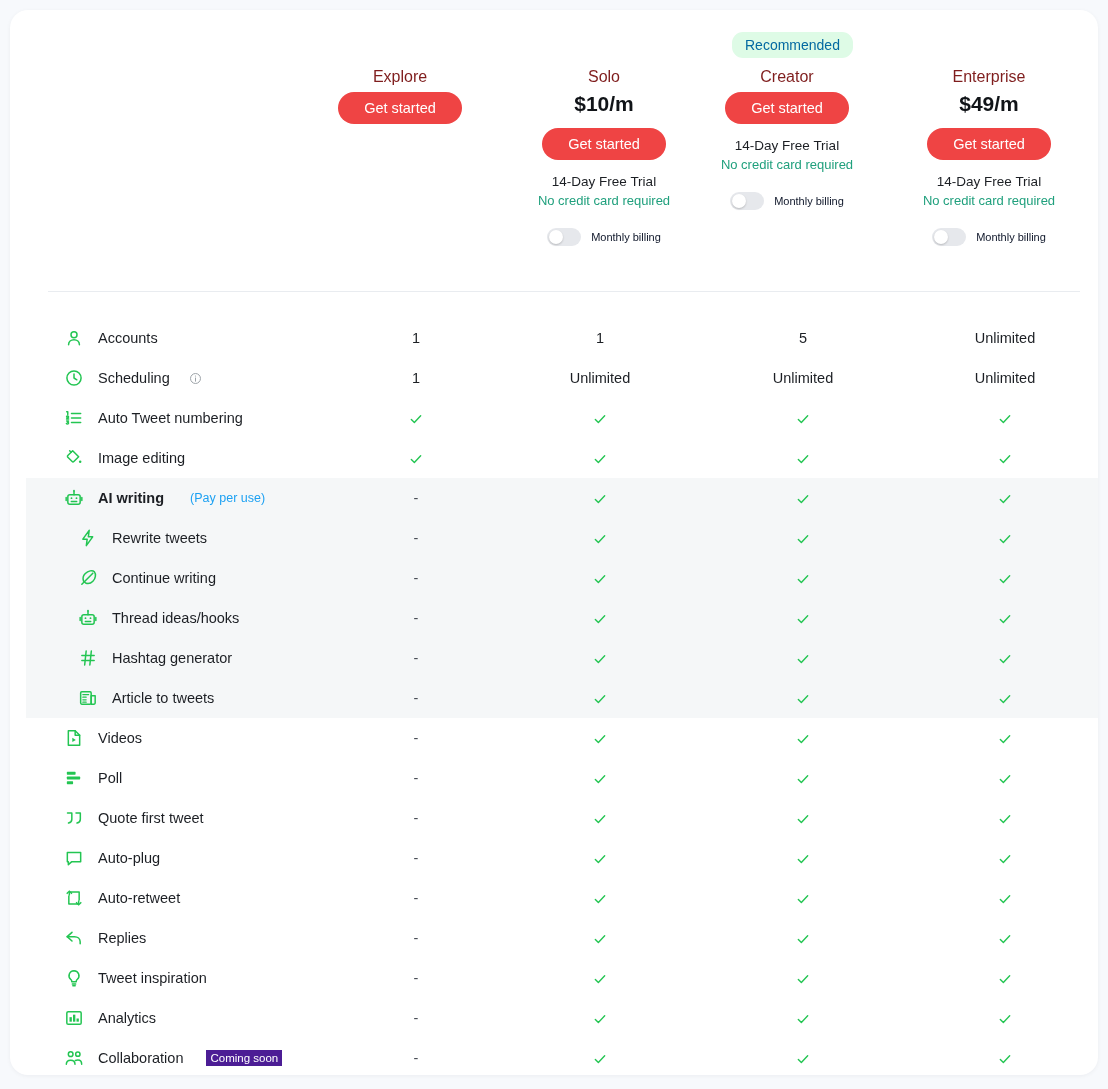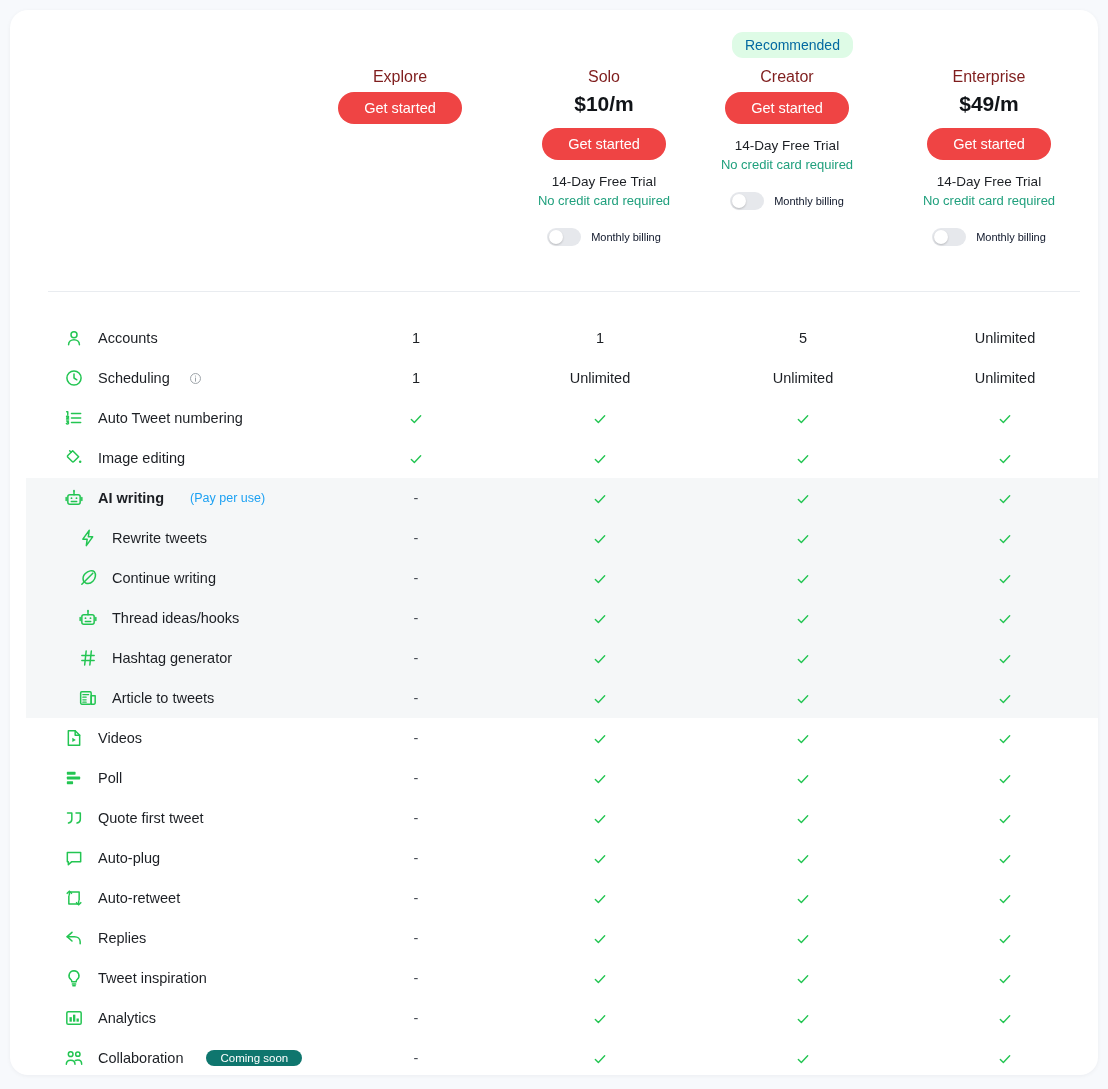--- a/index.html
+++ b/index.html
@@ -69,22 +69,22 @@
     position: absolute; left: 38px; display: flex;
     align-items: center; gap: 14px;
   }
   .feat.sub { left: 52px; }
   .ico { width: 20px; height: 20px; flex: none; display: block; color: #23c552; }
   .flabel { font-size: 14.5px; color: #1c1f24; white-space: nowrap; }
   .flabel.bold { font-weight: bold; }
   .ppu { font-size: 12.5px; color: #1da1f2; margin-left: 12px; }
   .info-ico { width: 13px; height: 13px; color: #9aa0a6; margin-left: 5px; }
   .soon {
-    background: #0f766e; color: #fff; font-size: 11.5px;
-    padding: 2px 14px; border-radius: 8px; margin-left: 9px; white-space: nowrap;
+    background: #4c1d95; color: #fff; font-size: 11.5px;
+    padding: 2px 4px; border-radius: 0; margin-left: 9px; white-space: nowrap;
   }
   .cell { position: absolute; width: 210px; text-align: center; font-size: 14.5px; color: #1c1f24; }
   .cell.c0 { left: 285px; } .cell.c1 { left: 469px; }
   .cell.c2 { left: 672px; } .cell.c3 { left: 874px; }
   .cell.dash { color: #4a4f57; }
   .chk { width: 14px; height: 14px; color: #23c552; display: inline-block; vertical-align: middle; }
 </style>
 </head>
 <body>
 

